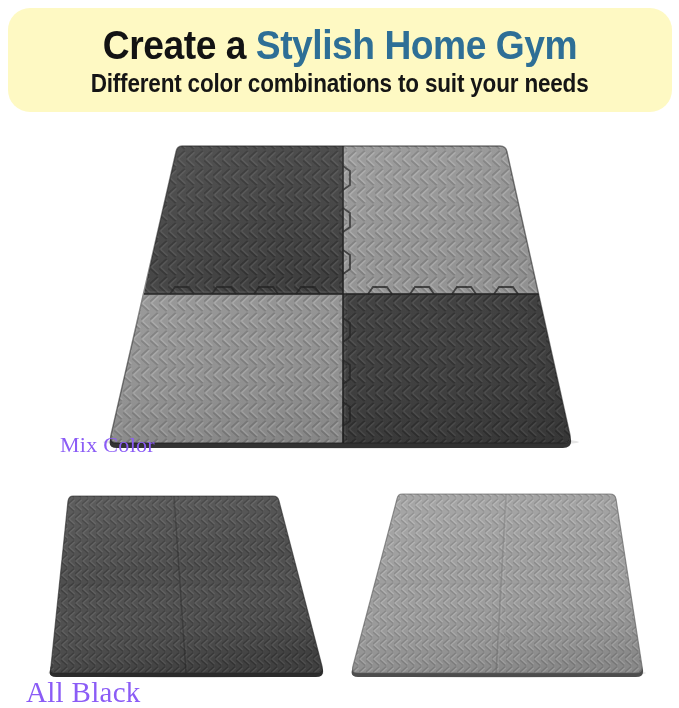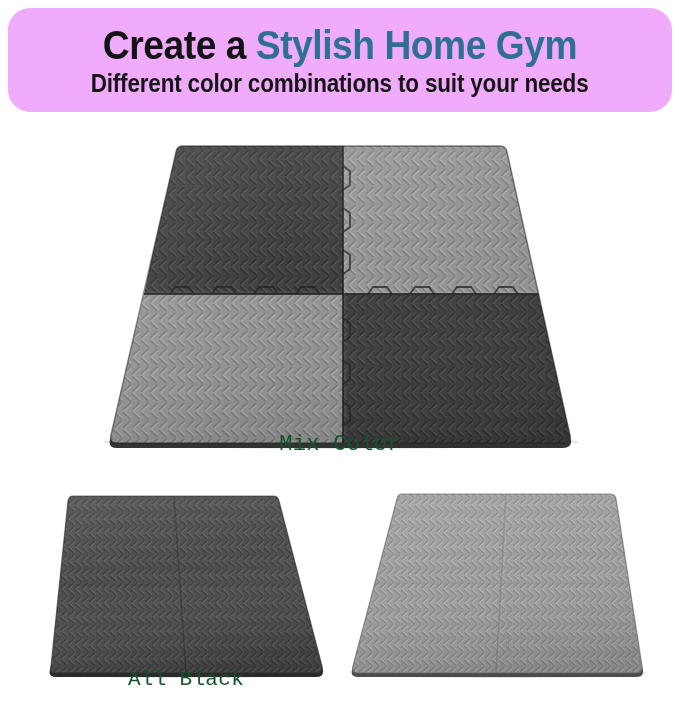--- a/index.html
+++ b/index.html
@@ -17,21 +17,21 @@
     -webkit-font-smoothing: antialiased;
   }
 
   
   #banner {
     position: absolute;
     left: 8px;
     top: 8px;
     width: 664px;
     height: 104px;
-    background: #f0abfc;
+    background: #fef9c3;
     border-radius: 22px;
     box-sizing: border-box;
     display: flex;
     flex-direction: column;
     align-items: center;
     justify-content: center;
   }
   #headline {
     font-family: "Liberation Sans Narrow", "Liberation Sans", sans-serif;
     font-weight: bold;
@@ -60,31 +60,30 @@
 
   
   .mat-figure {
     position: absolute;
   }
   .mat-figure svg { display: block; }
   .mat-caption {
     position: absolute;
     left: 0;
     width: 100%;
-    text-align: center;
-    color: #14532d;
-    font-family: Liberation Mono, monospace;
+    color: #8b5cf6;
+    font-family: Liberation Serif, serif;
     font-weight: normal;
   }
 
   #fig-mix { left: 60px; top: 132px; width: 560px; height: 330px; }
   #fig-mix .mat-caption { top: 300px; font-size: 22px; letter-spacing: 0.3px; }
 
   #fig-black { left: 26px; top: 484px; width: 320px; height: 224px; }
-  #fig-black .mat-caption { top: 184px; font-size: 21px; letter-spacing: 0.3px; }
+  #fig-black .mat-caption { top: 192px; font-size: 29px; letter-spacing: 0.3px; }
 
   #fig-gray { left: 338px; top: 484px; width: 330px; height: 224px; }
   #fig-gray .mat-caption { top: 192px; font-size: 23px; letter-spacing: 0.3px; }
 </style>
 </head>
 <body>
 
 <div id="banner">
   <div id="headline"><span>Create a </span><span class="accent">Stylish Home Gym</span></div>
   <div id="subhead">Different color combinations to suit your needs</div>

